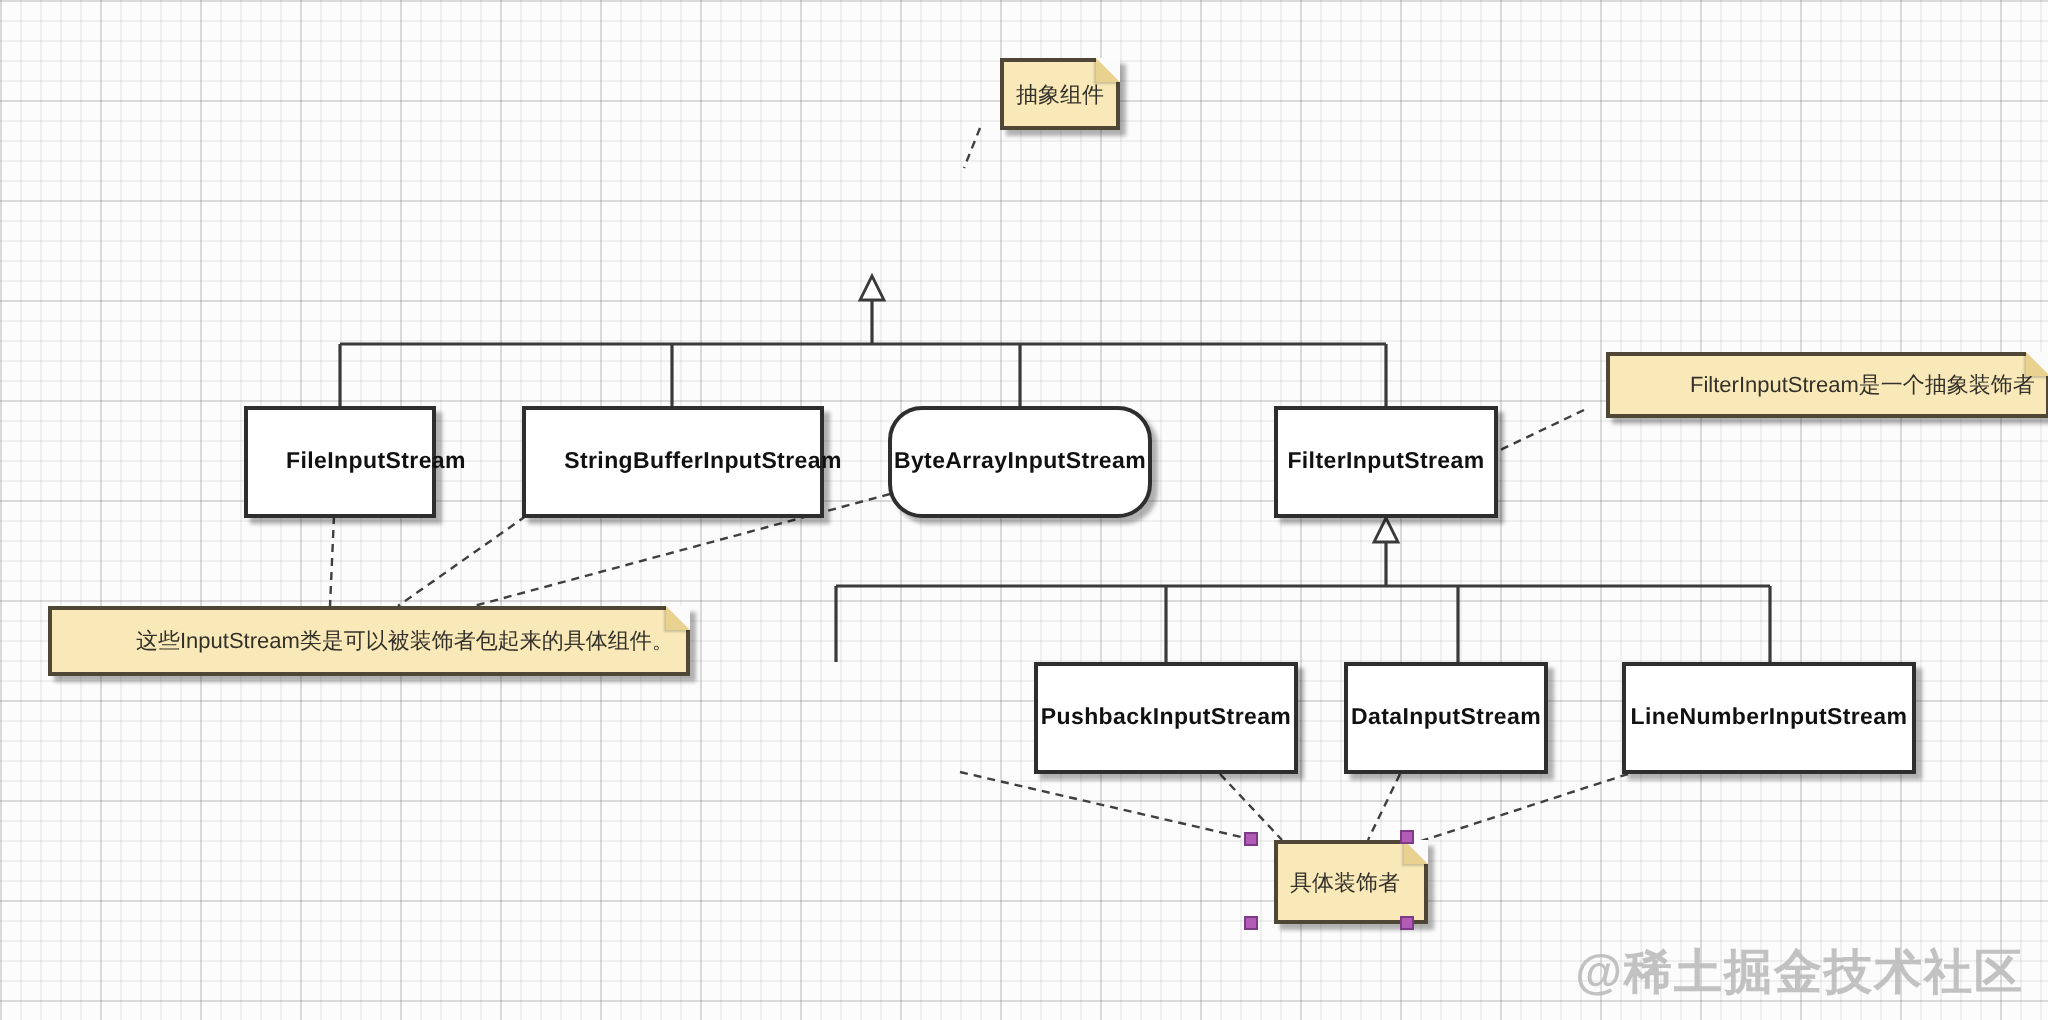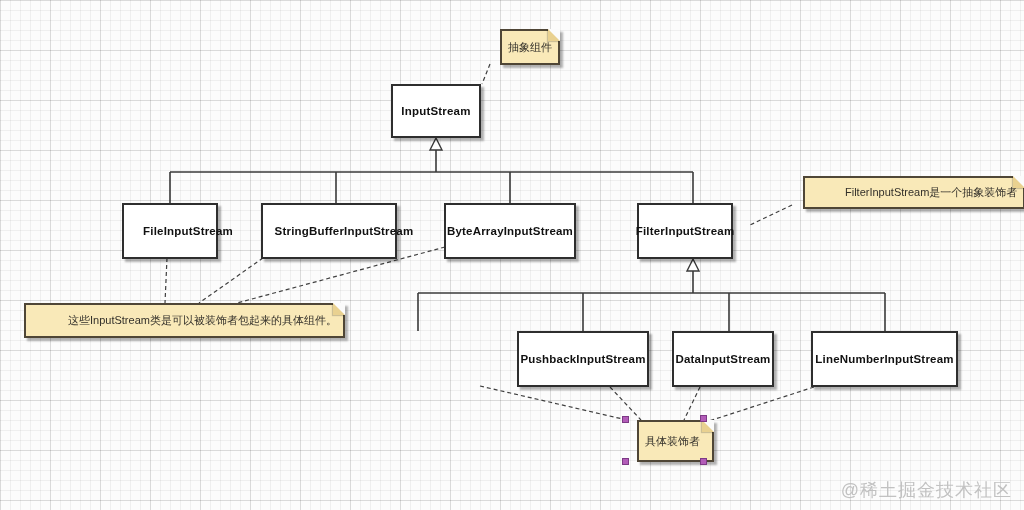--- a/index.html
+++ b/index.html
@@ -24,23 +24,23 @@
   .cbox{
     position:absolute;z-index:2;box-sizing:border-box;
     background:#ffffff;border:2px solid #2e2e2e;
     box-shadow:3px 3px 2px rgba(0,0,0,0.30);
     display:flex;align-items:center;justify-content:center;
     font-weight:bold;font-size:11.5px;color:#111111;
     letter-spacing:0.2px;white-space:nowrap;
   }
   #box-inputstream          {left:391px;top:84px; width:90px; height:54px;}
   #box-fileinputstream      {left:122px;top:203px;width:96px; height:56px;padding-left:36px;}
-  #box-stringbufferinputstream{left:261px;top:203px;width:136px;height:56px;padding-left:30px;}
-  #box-bytearrayinputstream {left:444px;top:203px;width:132px;height:56px;}
-  #box-filterinputstream    {left:637px;top:203px;width:96px;height:56px;}
+  #box-stringbufferinputstream{left:261px;top:203px;width:151px;height:56px;padding-left:30px;}
+  #box-bytearrayinputstream {left:444px;top:203px;width:132px;height:56px;border-radius:17px;}
+  #box-filterinputstream    {left:637px;top:203px;width:112px;height:56px;}
   #box-pushbackinputstream  {left:352px;top:331px;width:131px;height:56px;}
   #box-bufferedinputstream  {left:517px;top:331px;width:132px;height:56px;}
   #box-datainputstream      {left:672px;top:331px;width:102px;height:56px;}
   #box-linenumberinputstream{left:811px;top:331px;width:147px;height:56px;}
 
   .note{
     position:absolute;z-index:2;box-sizing:border-box;
     background:#f9e9b8;border:2px solid #4f4636;
     box-shadow:3px 3px 2px rgba(0,0,0,0.30);
     font-size:11px;color:#33302a;
@@ -63,21 +63,21 @@
     position:absolute;z-index:3;width:7px;height:7px;
     background:#b25cb8;border:1px solid #7d3a85;box-sizing:border-box;
   }
   #handle-tl{left:622px;top:416px;}
   #handle-tr{left:700px;top:415px;}
   #handle-bl{left:622px;top:458px;}
   #handle-br{left:700px;top:458px;}
 
   #watermark{
     position:absolute;z-index:4;right:12px;bottom:8px;
-    font-size:18px;font-weight:normal;color:#bcbcbc;opacity:0.9;
+    font-size:24px;font-weight:bold;color:#bcbcbc;opacity:0.9;
     letter-spacing:1px;
   }
 </style>
 </head>
 <body>
 
 <div id="canvas">
 
   <svg id="connector-layer" width="1024" height="510" viewBox="0 0 1024 510">
 
@@ -91,23 +91,20 @@
     <path class="dashed-edge" d="M792 205 L748 226"></path>
     <path class="dashed-edge" d="M167 258 L165 303"></path>
     <path class="dashed-edge" d="M263 258 L199 303"></path>
     <path class="dashed-edge" d="M445 247 L237 303"></path>
     <path class="dashed-edge" d="M480 386 L627 420"></path>
     <path class="dashed-edge" d="M610 387 L641 420"></path>
     <path class="dashed-edge" d="M700 387 L684 420"></path>
     <path class="dashed-edge" d="M814 387 L706 422"></path>
   </svg>
 
-  <div class="cbox" id="box-inputstream">
-    <span>InputStream</span>
-  </div>
   <div class="cbox" id="box-fileinputstream">
     <span>FileInputStream</span>
   </div>
   <div class="cbox" id="box-stringbufferinputstream">
     <span>StringBufferInputStream</span>
   </div>
   <div class="cbox" id="box-bytearrayinputstream">
     <span>ByteArrayInputStream</span>
   </div>
   <div class="cbox" id="box-filterinputstream">

